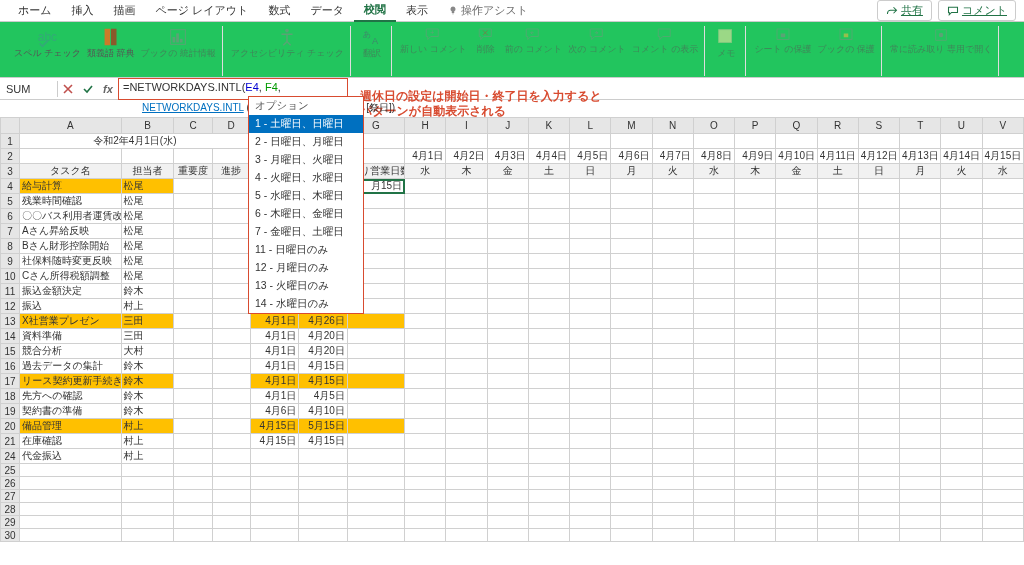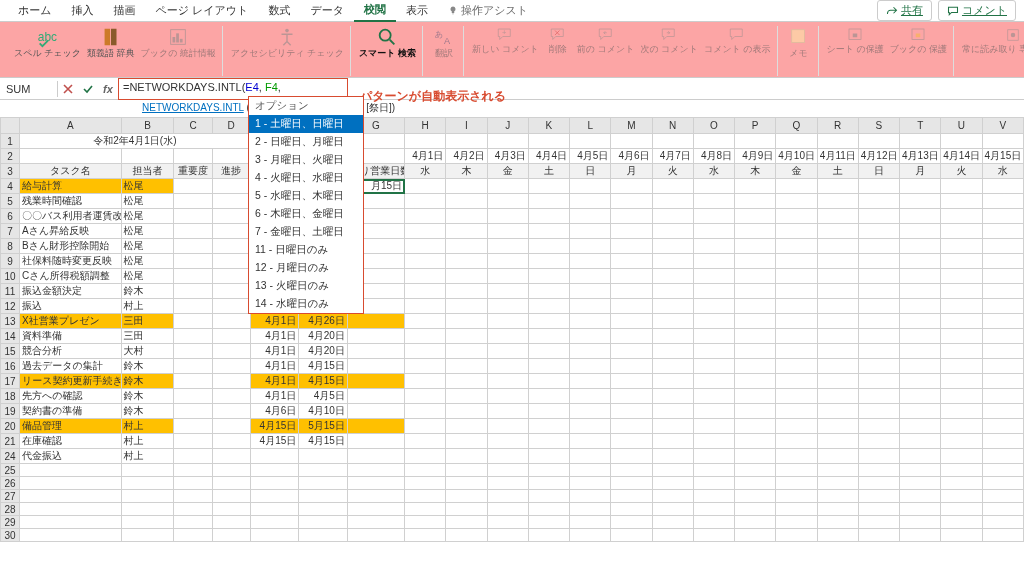--- a/index.html
+++ b/index.html
@@ -8,21 +8,21 @@
   
   .ribbon-tabs { display: flex; align-items: center; height: 22px; background: #fff; padding: 0 8px; border-bottom: 1px solid #ccc; }
   .ribbon-tab { padding: 3px 10px; cursor: pointer; color: #333; }
   .ribbon-tab.active { font-weight: 600; border-bottom: 2px solid #217346; color: #217346; }
   .ribbon-right { margin-left: auto; display: flex; gap: 6px; }
   .ribbon-btn { border: 1px solid #ccc; border-radius: 3px; padding: 2px 8px; display: flex; align-items: center; gap: 3px; color: #217346; cursor: pointer; text-decoration: underline; }
   .assist { display: flex; align-items: center; gap: 3px; padding: 3px 10px; color: #666; }
   .bulb { width: 10px; height: 10px; color: #888; }
 
   
-  .ribbon-body { height: 56px; background: #fca5a5; border-bottom: 1px solid #ccc; display: flex; align-items: center; padding: 2px 8px 0 8px; gap: 2px; }
+  .ribbon-body { height: 56px; background: #22c55e; border-bottom: 1px solid #ccc; display: flex; align-items: center; padding: 2px 8px 0 8px; gap: 2px; }
   .rgroup { display: flex; flex-direction: column; align-items: center; justify-content: space-between; height: 50px; padding: 0 6px; border-right: 1px solid #ddd; }
   .ricon-row { display: flex; gap: 6px; align-items: flex-start; }
   .ricon { display: flex; flex-direction: column; align-items: center; gap: 1px; color: #555; min-width: 26px; }
   .ricon svg { width: 18px; height: 18px; }
   .ricon.big svg { width: 22px; height: 22px; }
   .ricon.dim { opacity: .55; }
   .rlabel { font-size: 9px; color: #555; text-align: center; line-height: 1.1; white-space: nowrap; }
   .ricon.green svg { color: #217346; }
   .bold-green .rlabel { color: #111; font-weight: 600; }
 
@@ -147,32 +147,20 @@
     <div class="ricon big dim">
           <svg viewBox="0 0 24 24">
             <circle cx="12" cy="5" r="2" fill="#888"></circle>
             <path d="M6 9h12M12 9v8m-4 4l4-4 4 4" stroke="#888" fill="none" stroke-width="1.5"></path>
           </svg>
           <div class="rlabel">アクセシビリティ
 チェック</div>
         </div>
   </div>
     </div>
-  <div class="rgroup bold-green">
-      <div class="ricon-row">
-    <div class="ricon big green">
-          <svg viewBox="0 0 24 24">
-            <circle cx="10" cy="10" r="6" fill="none" stroke="#217346" stroke-width="2"></circle>
-            <path d="M15 15l5 5" stroke="#217346" stroke-width="2"></path>
-          </svg>
-          <div class="rlabel">スマート
-検索</div>
-        </div>
-  </div>
-    </div>
   <div class="rgroup">
       <div class="ricon-row">
     <div class="ricon big dim">
           <svg viewBox="0 0 24 24">
             <text x="2" y="12" font-size="9" fill="#557">あ</text>
             <text x="12" y="20" font-size="10" fill="#557">A</text>
           </svg>
           <div class="rlabel">翻訳</div>
         </div>
   </div>
@@ -284,20 +272,21 @@
   <div class="formula-input">
     <span class="tok-fn">=NETWORKDAYS.INTL(</span><span class="tok-ref1">E4</span><span>, </span><span class="tok-ref2">F4</span><span>,</span>
   </div>
 </div>
 
 <div class="func-hint">
   <u><span>NETWORKDAYS.INTL</span></u> <span class="kw">(</span><u>開始日</u><span class="kw">, </span><u>終了日</u><span class="kw">, </span><span class="hint-b">[週末]</span><span class="kw">, [祭日])</span>
 </div>
 
 <div class="annot">
+  <div>週休日の設定は開始日・終了日を入力すると</div>
   <div>パターンが自動表示される</div>
 </div>
 
 <div class="popup">
   <div class="popup-head">オプション</div>
   <div id="popup-items">
       <div class="popup-item sel">1 - 土曜日、日曜日</div>
       <div class="popup-item">2 - 日曜日、月曜日</div>
       <div class="popup-item">3 - 月曜日、火曜日</div>
       <div class="popup-item">4 - 火曜日、水曜日</div>

